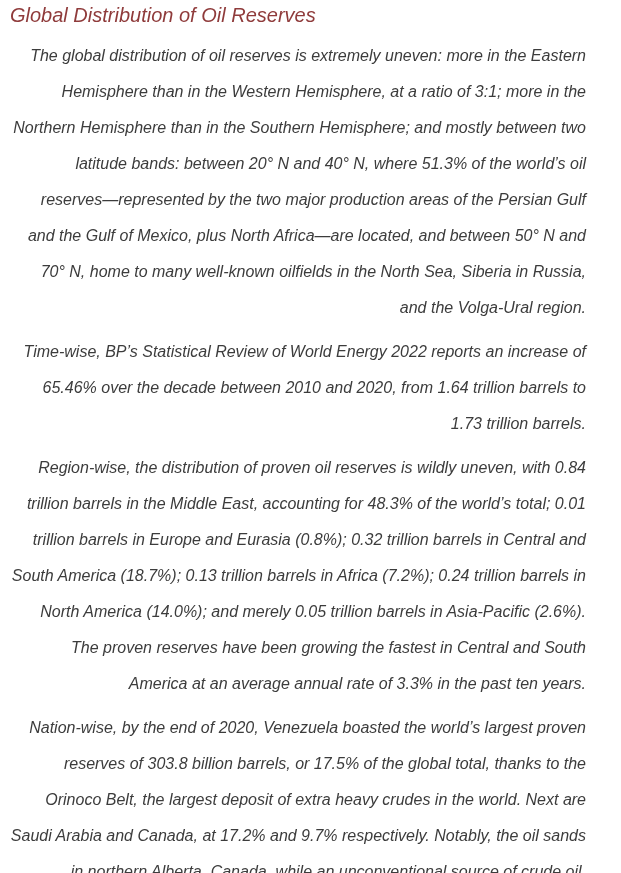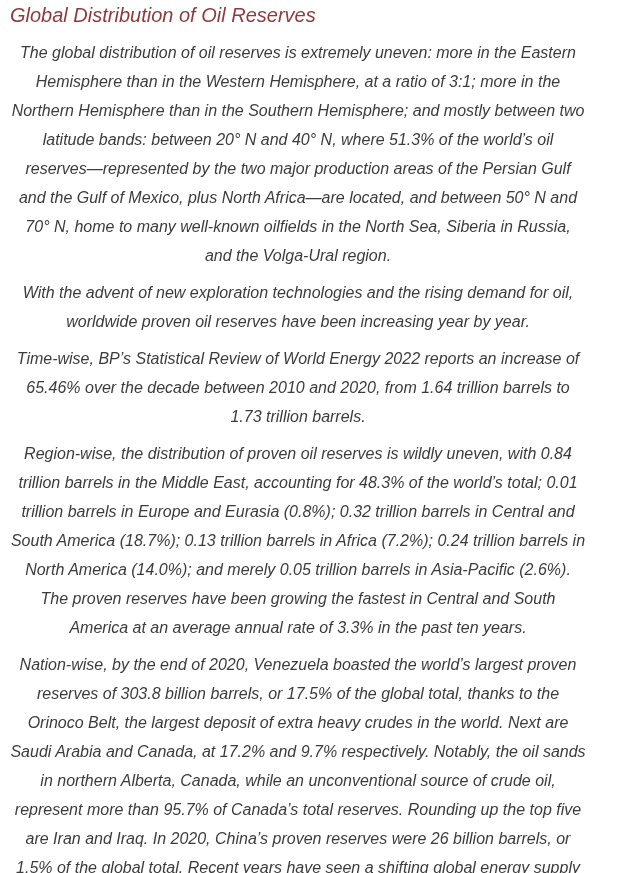--- a/index.html
+++ b/index.html
@@ -25,36 +25,35 @@
     font-family: "Liberation Sans", "DejaVu Sans", sans-serif;
     font-size: 20px;
     font-weight: 400;
     line-height: 26px;
     color: var(--title-color, #8f3b3b);
     margin: 0 0 10px 0;
     padding: 0;
   }
   .body-paragraph {
     font-size: 16px;
-    line-height: 29px;
+    line-height: 36px;
     color: var(--body-text-color, #3c3c3c);
     margin: 0 4px 8px 0;
     padding: 0;
-    text-align: center;
+    text-align: right;
   }
   .body-paragraph:last-child { margin-bottom: 0; }
 </style>
 </head>
 <body>
 
 <div class="page">
   <h1 class="page-title">Global Distribution of Oil Reserves</h1>
 
   <p class="body-paragraph">The global distribution of oil reserves is extremely uneven: more in the Eastern Hemisphere than in the Western Hemisphere, at a ratio of 3:1; more in the Northern Hemisphere than in the Southern Hemisphere; and mostly between two latitude bands: between 20° N and 40° N, where 51.3% of the world’s oil reserves—represented by the two major production areas of the Persian Gulf and the Gulf of Mexico, plus North Africa—are located, and between 50° N and 70° N, home to many well-known oilfields in the North Sea, Siberia in Russia, and the Volga-Ural region.</p>
 
-  <p class="body-paragraph">With the advent of new exploration technologies and the rising demand for oil, worldwide proven oil reserves have been increasing year by year.</p>
 
   <p class="body-paragraph">Time-wise, BP’s Statistical Review of World Energy 2022 reports an increase of 65.46% over the decade between 2010 and 2020, from 1.64 trillion barrels to 1.73 trillion barrels.</p>
 
   <p class="body-paragraph">Region-wise, the distribution of proven oil reserves is wildly uneven, with 0.84 trillion barrels in the Middle East, accounting for 48.3% of the world’s total; 0.01 trillion barrels in Europe and Eurasia (0.8%); 0.32 trillion barrels in Central and South America (18.7%); 0.13 trillion barrels in Africa (7.2%); 0.24 trillion barrels in North America (14.0%); and merely 0.05 trillion barrels in Asia-Pacific (2.6%). The proven reserves have been growing the fastest in Central and South America at an average annual rate of 3.3% in the past ten years.</p>
 
   <p class="body-paragraph">Nation-wise, by the end of 2020, Venezuela boasted the world’s largest proven reserves of 303.8 billion barrels, or 17.5% of the global total, thanks to the Orinoco Belt, the largest deposit of extra heavy crudes in the world. Next are Saudi Arabia and Canada, at 17.2% and 9.7% respectively. Notably, the oil sands in northern Alberta, Canada, while an unconventional source of crude oil, represent more than 95.7% of Canada’s total reserves. Rounding up the top five are Iran and Iraq. In 2020, China’s proven reserves were 26 billion barrels, or 1.5% of the global total. Recent years have seen a shifting global energy supply landscape with the development of new extraction technologies for unconventional oil and gas resources, most prominently represented by the shale and tight resources in the United States.</p>
 </div>
 
 </body></html>

